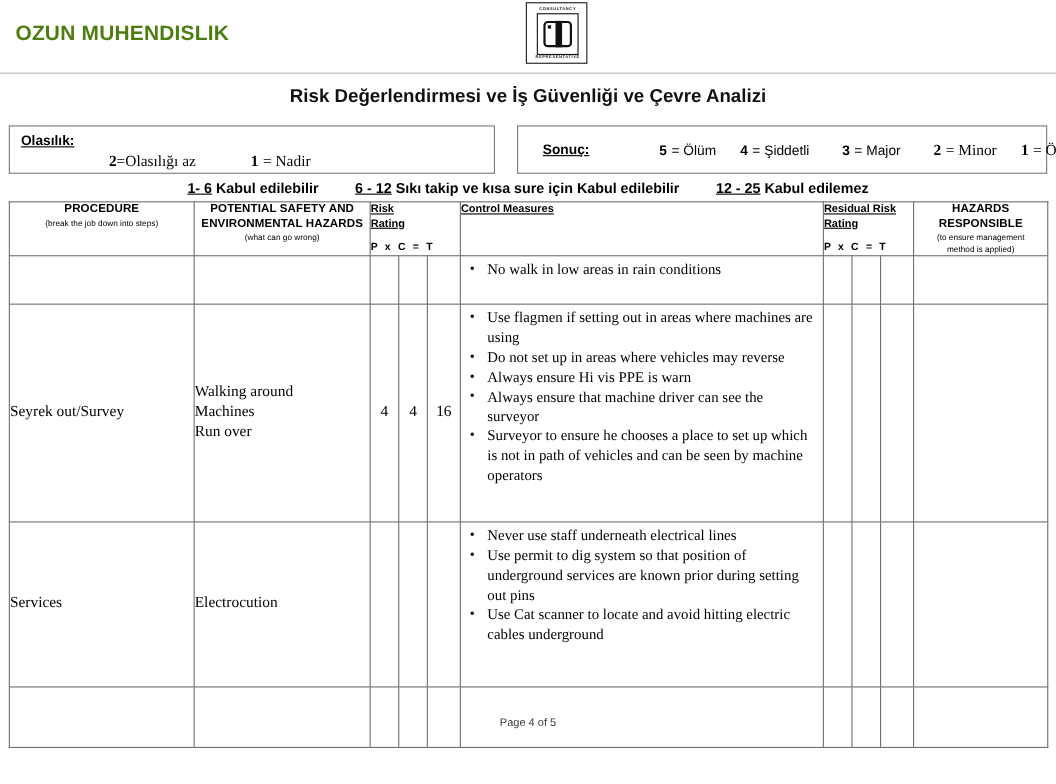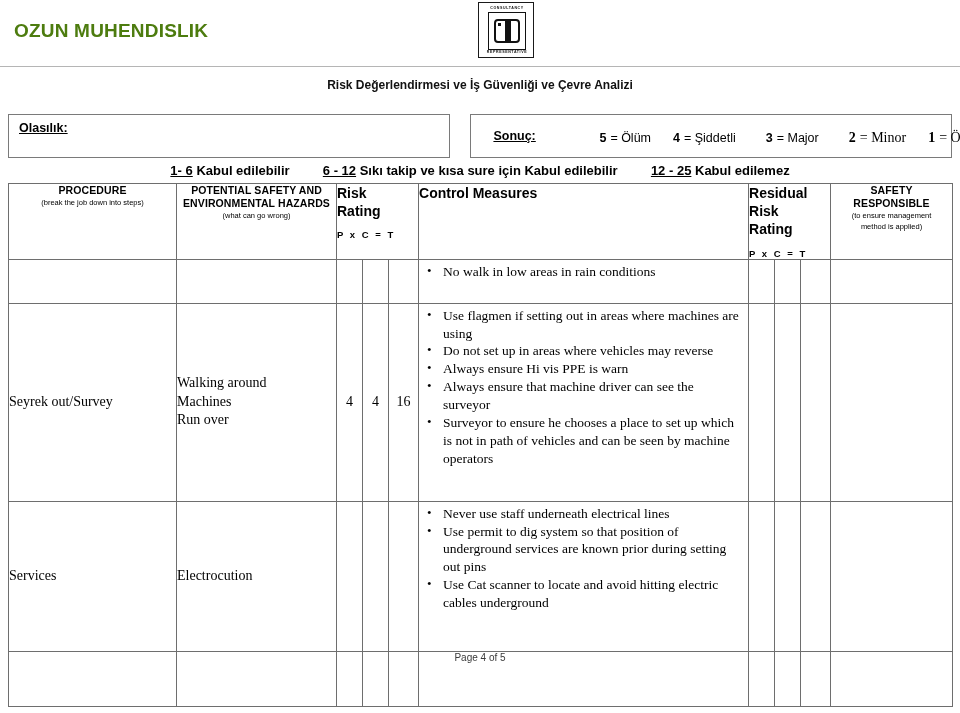--- a/index.html
+++ b/index.html
@@ -93,21 +93,21 @@
   }
 
   
   #doc-title {
     position: absolute;
     left: 0; top: 78px;
     width: 960px;
     text-align: center;
     font-family: "Liberation Sans", sans-serif;
     font-weight: bold;
-    font-size: 12px;
+    font-size: 17px;
     color: #111;
   }
 
   
   #legend-row {
     position: absolute;
     left: 8px; top: 114px;
     width: 944px; height: 44px;
     display: flex;
     gap: 16px;
@@ -204,21 +204,22 @@
     font-size: 7.5px;
     line-height: 1.3;
     margin-top: 1px;
   }
   .th-left {
     text-align: left;
     padding-left: 5px;
   }
   .th-underline {
     font-weight: bold;
-    font-size: 14px;
+    font-size: 10px;
+    text-decoration: underline;
     line-height: 1.3;
   }
   .th-pct {
     font-family: "Liberation Sans", sans-serif;
     font-weight: bold;
     font-size: 9.5px;
     letter-spacing: 2px;
     margin-top: 9px;
   }
 
@@ -281,20 +282,26 @@
   </div>
 </div>
 <div id="header-rule"></div>
 
 <div id="doc-title">Risk Değerlendirmesi ve İş Güvenliği ve Çevre Analizi</div>
 
 <div id="legend-row">
 
   <div class="legend-box" id="legend-probability">
     <span class="legend-label" id="prob-label">Olasılık:</span>
+    <span id="prob-line2">
+      <span class="num-serif">2</span><span class="txt-serif">=Olasılığı az</span>
+      <span class="sp1"></span>
+      <span class="num-serif">1</span>
+      <span class="txt-serif">= Nadir</span>
+    </span>
   </div>
 
   <div class="legend-box" id="legend-consequence">
     <span class="legend-label" id="cons-label">Sonuç:</span>
     <span id="cons-line">
       <span class="num-b">5</span>
       <span class="txt-sans">= Ölüm</span>
       <span class="sp"></span>
       <span class="num-b">4</span>
       <span class="txt-sans">= Şiddetli</span>
@@ -352,21 +359,21 @@
       </th>
       <th class="thead-cell th-left">
         <div class="th-underline">Control Measures</div>
       </th>
       <th class="thead-cell th-left" colspan="3">
         <div class="th-underline">Residual Risk</div>
         <div class="th-underline">Rating</div>
         <div class="th-pct">P  x  C  = T</div>
       </th>
       <th class="thead-cell">
-        <div class="th-main">SAFETY</div>
+        <div class="th-main">HAZARDS</div>
         <div class="th-main">RESPONSIBLE</div>
         <div class="th-sub">(to ensure management</div>
         <div class="th-sub">method is applied)</div>
       </th>
     </tr>
   </thead>
   <tbody>
 
     <tr style="height:44px">
       <td class="cell-text"></td>

